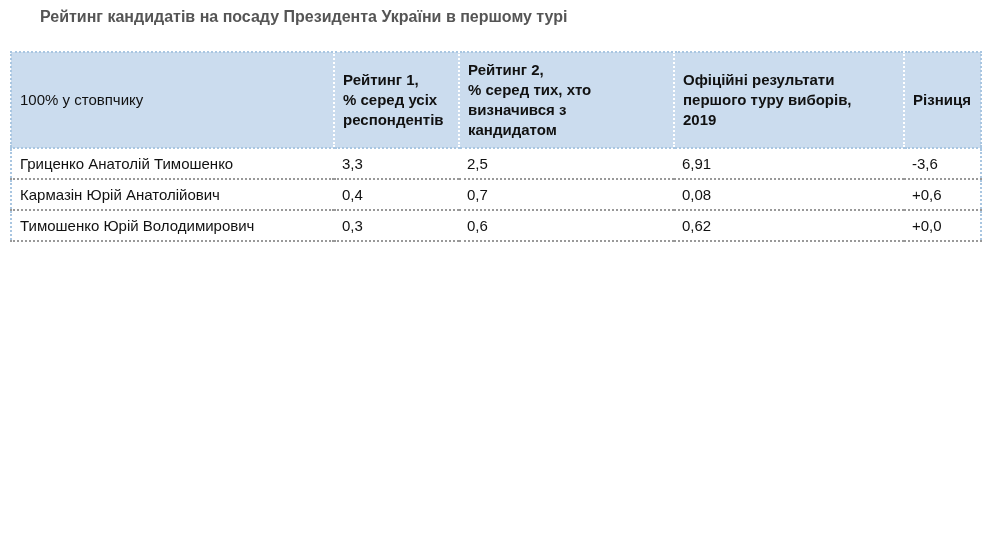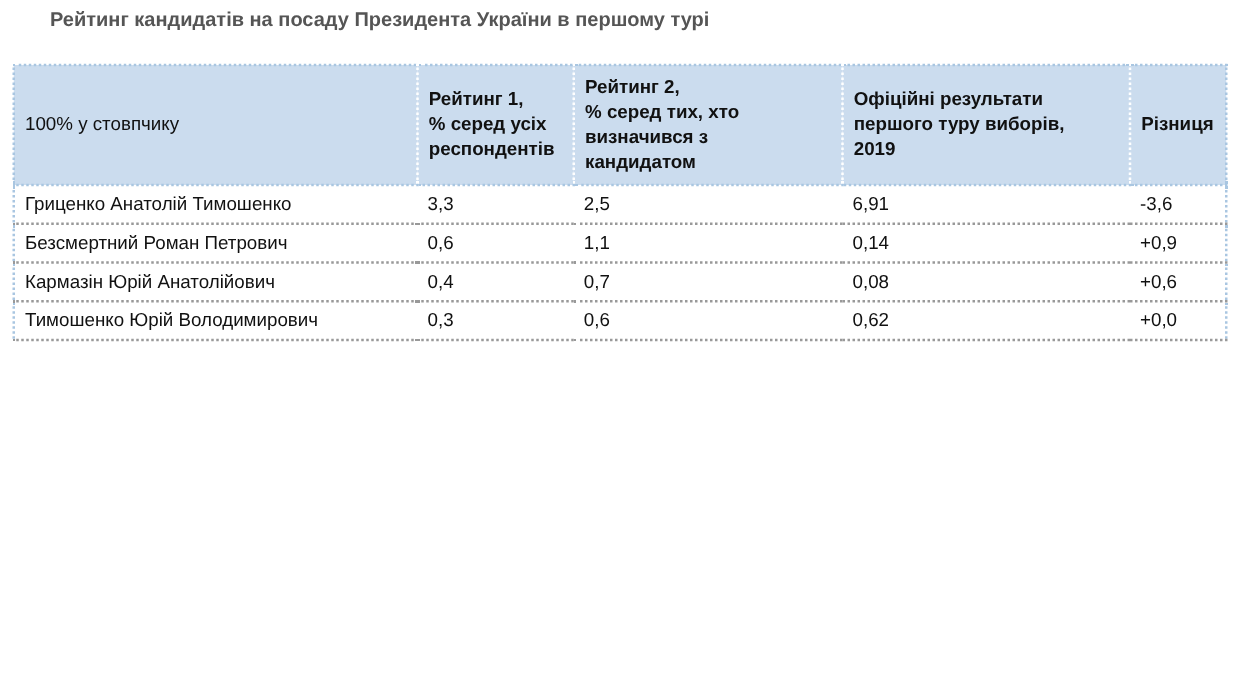--- a/index.html
+++ b/index.html
@@ -101,27 +101,20 @@
     </thead>
     <tbody id="table-body">
         <tr>
           <td>Гриценко Анатолій Тимошенко</td>
           <td>3,3</td>
           <td>2,5</td>
           <td>6,91</td>
           <td>-3,6</td>
         </tr>
         <tr>
-          <td>Безсмертний Роман Петрович</td>
-          <td>0,6</td>
-          <td>1,1</td>
-          <td>0,14</td>
-          <td>+0,9</td>
-        </tr>
-        <tr>
           <td>Кармазін Юрій Анатолійович</td>
           <td>0,4</td>
           <td>0,7</td>
           <td>0,08</td>
           <td>+0,6</td>
         </tr>
         <tr>
           <td>Тимошенко Юрій Володимирович</td>
           <td>0,3</td>
           <td>0,6</td>

